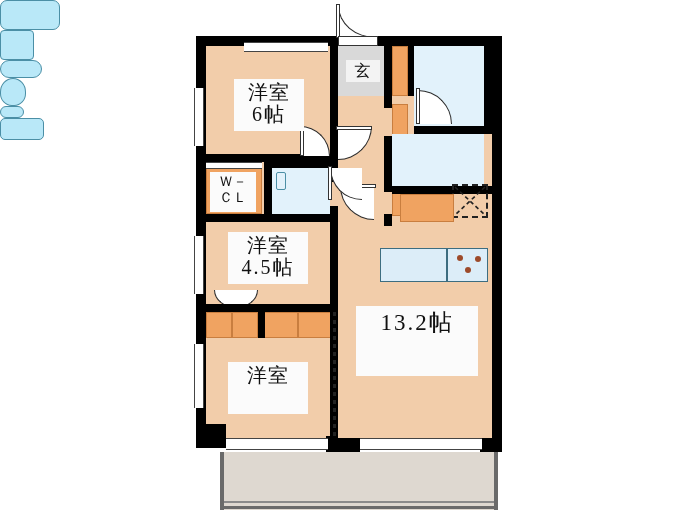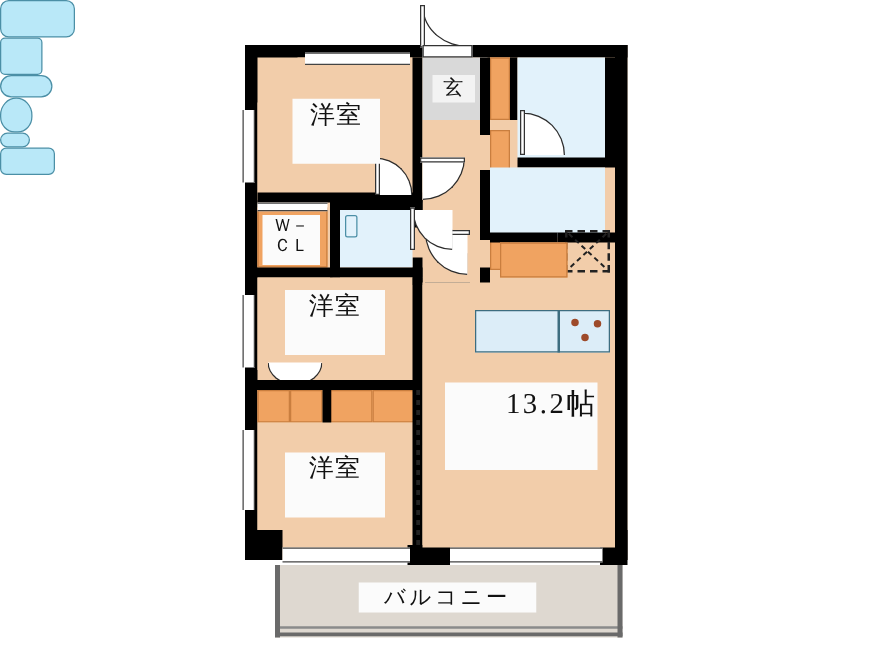--- a/index.html
+++ b/index.html
@@ -27,41 +27,40 @@
   .arc-bl{border-radius:0 0 0 100%;}
   .arc-br{border-radius:0 0 100% 0;}
 
   
   .label{position:absolute;background:#fbfbfb;color:#111;
          text-align:center;line-height:1.12;white-space:nowrap;
          letter-spacing:1px;}
   .lbl-room{font-size:20px;}
   .lbl-room .ln2{font-size:20px;letter-spacing:2px;}
   .lbl-ldk{font-size:25px;letter-spacing:5px;}
-  .lbl-ldk .ln2{font-size:23px;letter-spacing:2px;text-align:right;}
+  .lbl-ldk .ln2{font-size:23px;letter-spacing:2px;}
   .lbl-wcl{font-size:14px;letter-spacing:0px;line-height:1.15;}
   .lbl-genkan{font-size:16px;background:#f3f3f3;}
   .lbl-balcony{font-size:17px;letter-spacing:3px;}
 
   .win{position:absolute;background:#ffffff;border-top:1.4px solid #444;border-bottom:1.4px solid #444;}
   .win-v{position:absolute;background:#ffffff;border-left:1.4px solid #444;border-right:1.4px solid #444;}
   .dash{position:absolute;border:2px dashed #222;box-sizing:border-box;}
   .dash svg{display:block;}
 </style>
 </head>
 <body>
 
 <div id="plan">
 
   <div class="r balcony" style="left:220px;top:452px;width:278px;height:58px;"></div>
   <div class="r" style="left:220px;top:506px;width:278px;height:3px;background:#6a6a6a;"></div>
   <div class="r" style="left:220px;top:501px;width:278px;height:2px;background:#8a8a8a;"></div>
   <div class="r" style="left:220px;top:452px;width:4px;height:58px;background:#6a6a6a;"></div>
   <div class="r" style="left:494px;top:452px;width:4px;height:58px;background:#6a6a6a;"></div>
-  <div class="label lbl-balcony" style="left:287px;top:466px;width:142px;height:24px;line-height:24px;">バルコニー</div>
 
   <div class="r floor" style="left:196px;top:36px;width:306px;height:412px;"></div>
 
   <div class="r wall" style="left:196px;top:36px;width:306px;height:10px;"></div>
 
   <div class="r wall" style="left:196px;top:36px;width:10px;height:412px;"></div>
 
   <div class="r wall" style="left:492px;top:36px;width:10px;height:412px;"></div>
 
   <div class="r wall" style="left:196px;top:424px;width:30px;height:24px;"></div>
@@ -77,20 +76,21 @@
   <div class="win-v" style="left:194px;top:88px;width:8px;height:58px;"></div>
 
   <div class="r wall" style="left:330px;top:46px;width:8px;height:114px;"></div>
 
   <div class="r wall" style="left:206px;top:154px;width:132px;height:8px;"></div>
 
   <div class="arc arc-tr" style="left:300px;top:126px;width:30px;height:30px;border-left:none;border-bottom:none;"></div>
   <div class="r whitefill" style="left:300px;top:124px;width:4px;height:32px;border:1px solid #333;"></div>
   <div class="label lbl-room" style="left:234px;top:79px;width:70px;height:50px;padding-top:2px;">
     <div>洋室</div>
+    <div class="ln2">6帖</div>
   </div>
 
   <div class="r genkan" style="left:338px;top:46px;width:52px;height:50px;"></div>
   <div class="label lbl-genkan" style="left:346px;top:60px;width:34px;height:22px;line-height:22px;">玄</div>
 
   <div class="arc arc-bl" style="left:338px;top:6px;width:38px;height:32px;border-top:none;border-right:none;"></div>
   <div class="r whitefill" style="left:336px;top:4px;width:4px;height:34px;border:1px solid #333;"></div>
   <div class="r whitefill" style="left:338px;top:36px;width:40px;height:10px;border:1px solid #333;"></div>
 
   <div class="r wood" style="left:392px;top:46px;width:16px;height:50px;"></div>
@@ -166,20 +166,21 @@
     <div>Ｗ－</div>
     <div>ＣＬ</div>
   </div>
   <div class="r wall" style="left:196px;top:214px;width:70px;height:8px;"></div>
 
   <div class="r floor" style="left:206px;top:222px;width:124px;height:74px;"></div>
   <div class="win-v" style="left:194px;top:236px;width:8px;height:58px;"></div>
   <div class="r wall" style="left:330px;top:222px;width:8px;height:82px;"></div>
   <div class="label lbl-room" style="left:228px;top:232px;width:80px;height:50px;padding-top:2px;">
     <div>洋室</div>
+    <div class="ln2">4.5帖</div>
   </div>
 
   <div class="arc arc-bl" style="left:214px;top:290px;width:22px;height:18px;border-top:none;border-right:none;"></div>
   <div class="arc arc-br" style="left:236px;top:290px;width:22px;height:18px;border-top:none;border-left:none;"></div>
 
   <div class="r wall" style="left:196px;top:304px;width:142px;height:8px;"></div>
 
   <div class="r wood" style="left:206px;top:312px;width:26px;height:26px;"></div>
   <div class="r wood" style="left:232px;top:312px;width:26px;height:26px;"></div>
   <div class="r wood" style="left:264px;top:312px;width:34px;height:26px;"></div>

